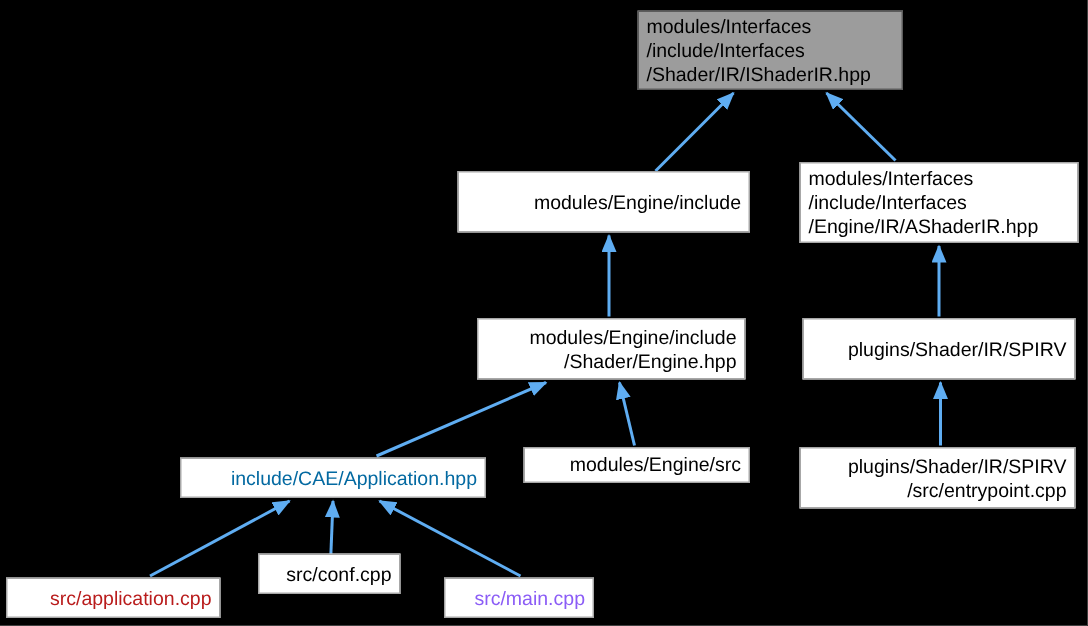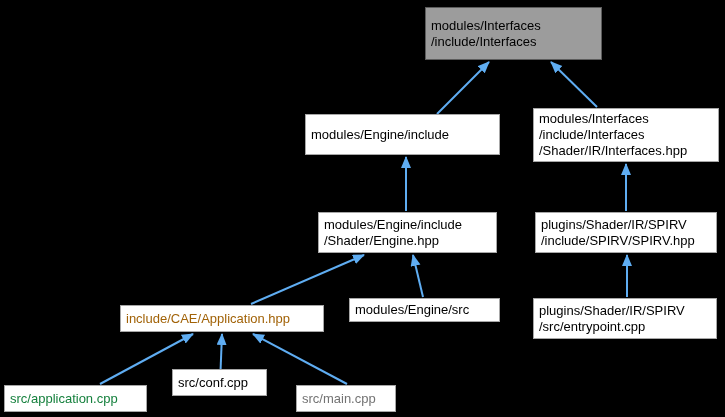--- a/index.html
+++ b/index.html
@@ -36,21 +36,21 @@
     flex-direction: column;
     justify-content: center;
     font-size: 13px;
     line-height: 16px;
     padding: 0 5px;
     white-space: nowrap;
     cursor: pointer;
   }
   .node span { display: block; }
   .align-left { text-align: left; }
-  .align-center { text-align: left; }
+  .align-center { text-align: right; }
 </style>
 </head>
 <body>
 
 <div class="stage" style="background: rgb(0, 0, 0);">
   <svg id="edges-layer" width="725" height="417" viewBox="0 0 725 417" xmlns="http://www.w3.org/2000/svg">
     <defs>
       <marker id="arrowhead" markerUnits="userSpaceOnUse" markerWidth="14" markerHeight="12" refX="11" refY="5" orient="auto">
         <path d="M0,0 L12,5 L0,10 Z" fill="#5fadf2"></path>
       </marker>
@@ -65,50 +65,50 @@
         <line x1="627" y1="297" x2="627" y2="255" stroke="#5fadf2" stroke-width="2" marker-end="url(#arrowhead)"></line>
         <line x1="100" y1="384" x2="193" y2="334" stroke="#5fadf2" stroke-width="2" marker-end="url(#arrowhead)"></line>
         <line x1="220" y1="384" x2="222" y2="334" stroke="#5fadf2" stroke-width="2" marker-end="url(#arrowhead)"></line>
         <line x1="347" y1="384" x2="253" y2="334" stroke="#5fadf2" stroke-width="2" marker-end="url(#arrowhead)"></line>
       </g>
   </svg>
   <div id="nodes-layer">
       <div class="node align-left" style="left: 425px; top: 7px; width: 177px; height: 53px; background: rgb(156, 156, 156); border: 1px solid rgb(92, 92, 92); color: rgb(0, 0, 0);">
         <span>modules/Interfaces</span>
         <span>/include/Interfaces</span>
+        <span>/Shader/IR/IShaderIR.hpp</span>
       </div>
       <div class="node align-center" style="left: 305px; top: 114px; width: 195px; height: 41px; background: rgb(255, 255, 255); border: 1px solid rgb(167, 167, 167); color: rgb(0, 0, 0);">
         <span>modules/Engine/include</span>
       </div>
       <div class="node align-left" style="left: 533px; top: 108px; width: 186px; height: 54px; background: rgb(255, 255, 255); border: 1px solid rgb(167, 167, 167); color: rgb(0, 0, 0);">
         <span>modules/Interfaces</span>
         <span>/include/Interfaces</span>
-        <span>/Shader/IR/Interfaces.hpp</span>
+        <span>/Engine/IR/AShaderIR.hpp</span>
       </div>
       <div class="node align-center" style="left: 318px; top: 212px; width: 179px; height: 41px; background: rgb(255, 255, 255); border: 1px solid rgb(167, 167, 167); color: rgb(0, 0, 0);">
         <span>modules/Engine/include</span>
         <span>/Shader/Engine.hpp</span>
       </div>
       <div class="node align-center" style="left: 535px; top: 212px; width: 182px; height: 41px; background: rgb(255, 255, 255); border: 1px solid rgb(167, 167, 167); color: rgb(0, 0, 0);">
         <span>plugins/Shader/IR/SPIRV</span>
-        <span>/include/SPIRV/SPIRV.hpp</span>
       </div>
-      <div class="node align-center" style="left: 120px; top: 305px; width: 204px; height: 27px; background: rgb(255, 255, 255); border: 1px solid rgb(167, 167, 167); color: #a16207;">
+      <div class="node align-center" style="left: 120px; top: 305px; width: 204px; height: 27px; background: rgb(255, 255, 255); border: 1px solid rgb(167, 167, 167); color: #0369a1;">
         <span>include/CAE/Application.hpp</span>
       </div>
       <div class="node align-center" style="left: 349px; top: 298px; width: 151px; height: 24px; background: rgb(255, 255, 255); border: 1px solid rgb(167, 167, 167); color: rgb(0, 0, 0);">
         <span>modules/Engine/src</span>
       </div>
       <div class="node align-center" style="left: 533px; top: 298px; width: 184px; height: 41px; background: rgb(255, 255, 255); border: 1px solid rgb(167, 167, 167); color: rgb(0, 0, 0);">
         <span>plugins/Shader/IR/SPIRV</span>
         <span>/src/entrypoint.cpp</span>
       </div>
-      <div class="node align-center" style="left: 4px; top: 385px; width: 143px; height: 27px; background: rgb(255, 255, 255); border: 1px solid rgb(167, 167, 167); color: #15803d;">
+      <div class="node align-center" style="left: 4px; top: 385px; width: 143px; height: 27px; background: rgb(255, 255, 255); border: 1px solid rgb(167, 167, 167); color: #b91c1c;">
         <span>src/application.cpp</span>
       </div>
       <div class="node align-center" style="left: 172px; top: 369px; width: 95px; height: 27px; background: rgb(255, 255, 255); border: 1px solid rgb(167, 167, 167); color: rgb(0, 0, 0);">
         <span>src/conf.cpp</span>
       </div>
-      <div class="node align-center" style="left: 296px; top: 385px; width: 100px; height: 27px; background: rgb(255, 255, 255); border: 1px solid rgb(167, 167, 167); color: #737373;">
+      <div class="node align-center" style="left: 296px; top: 385px; width: 100px; height: 27px; background: rgb(255, 255, 255); border: 1px solid rgb(167, 167, 167); color: #8b5cf6;">
         <span>src/main.cpp</span>
       </div>
     </div>
 </div>
 
 </body></html>

